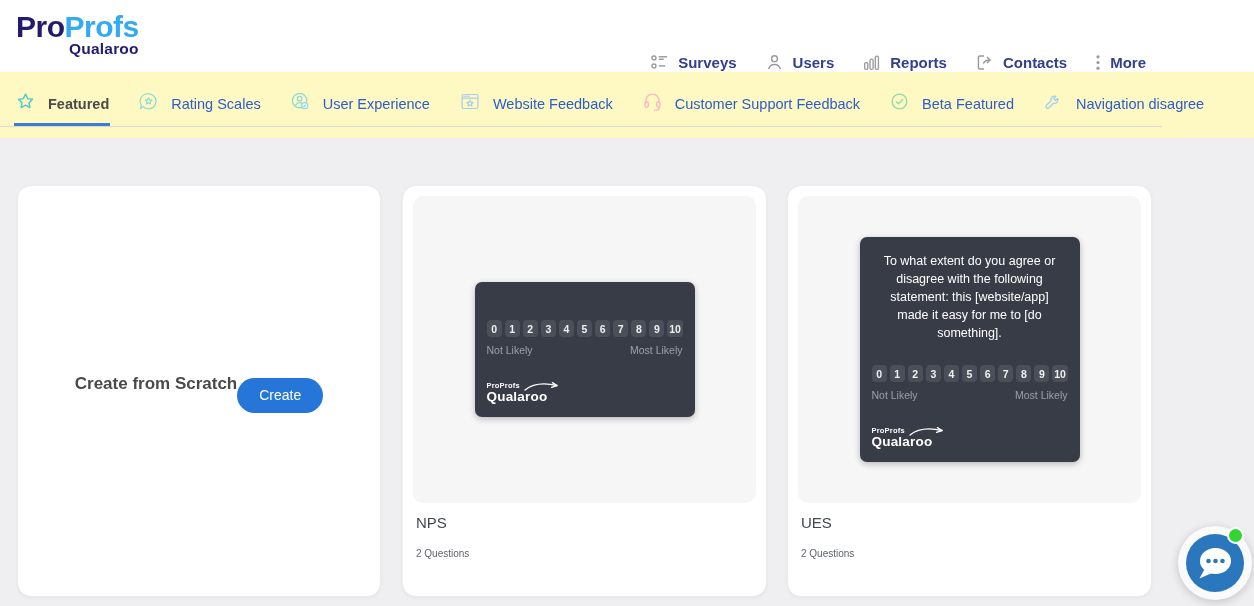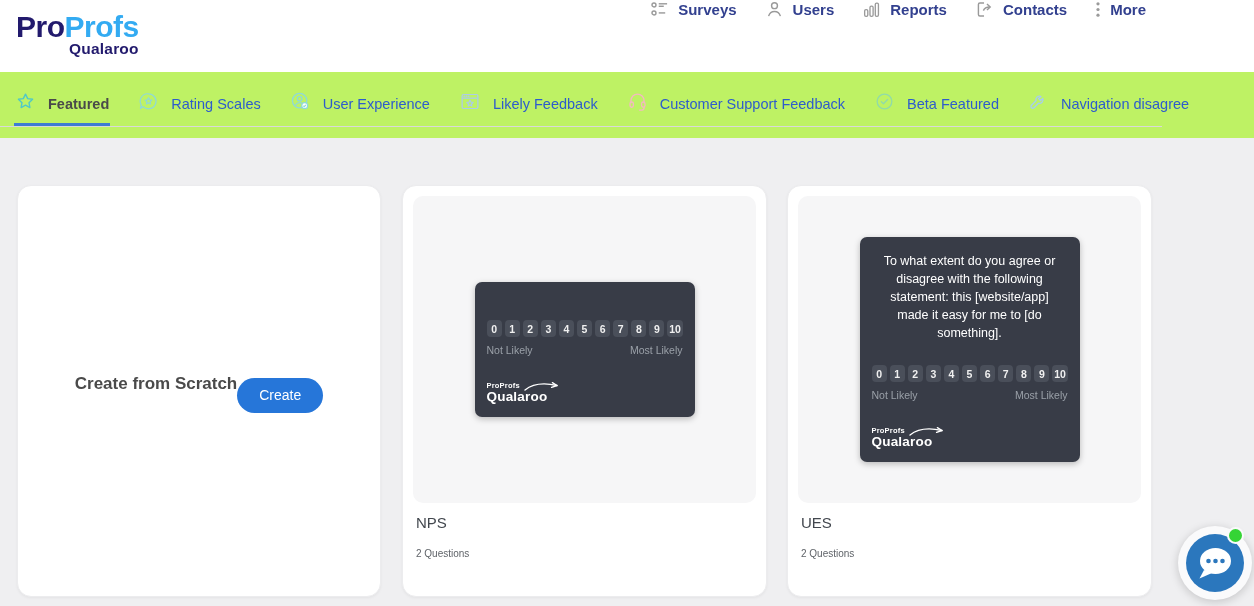--- a/index.html
+++ b/index.html
@@ -7,27 +7,27 @@
   body { font-family: "Liberation Sans", sans-serif; background: #fff; position: relative; }
 
   
   .header { position: absolute; top: 0; left: 0; width: 1254px; height: 72px; background: #fff; }
   .logo { position: absolute; left: 16px; top: 11px; cursor: pointer; }
   .logo-main { font-size: 30px; font-weight: bold; letter-spacing: -0.5px; line-height: 32px; }
   .logo-pro { color: #221a6d; }
   .logo-profs { color: #33abf2; }
   .logo-sub { display: block; text-align: right; font-size: 15.5px; font-weight: bold; color: #221a6d; margin-top: -3px; letter-spacing: 0.2px; }
 
-  .nav { position: absolute; right: 108px; top: 0; height: 72px; display: flex; align-items: flex-start; gap: 28px; }
+  .nav { position: absolute; right: 108px; top: 0; height: 72px; display: flex; align-items: flex-end; gap: 28px; }
   .nav-item { display: flex; align-items: center; gap: 9px; cursor: pointer; }
   .nav-item .nav-label { font-size: 15px; font-weight: bold; color: #32408f; }
   .nav-item svg { display: block; }
 
   
-  .tabstrip { position: absolute; top: 72px; left: 0; width: 1254px; height: 66px; background: #bef264; }
+  .tabstrip { position: absolute; top: 72px; left: 0; width: 1254px; height: 66px; background: #fef9c3; }
   .tabs { position: absolute; top: 12px; left: 14px; height: 42px; display: flex; align-items: center; }
   .tab { display: flex; align-items: center; gap: 12px; height: 42px; padding: 0 1px; margin-right: 27px; cursor: pointer; border-bottom: 3px solid transparent; }
   .tab .tab-label { font-size: 14.5px; color: #2d5ccc; white-space: nowrap; }
   .tab.active { border-bottom-color: #3d7cd4; }
   .tab.active .tab-label { color: #4a4a4a; font-weight: bold; }
   .tab-rule { position: absolute; top: 54px; left: 0; width: 1162px; height: 1px; background: #d9d9d9; }
 
   
   .content { position: absolute; top: 138px; left: 0; width: 1254px; height: 468px; background: #efeff1; }
   .card { position: absolute; top: 47px; height: 412px; background: #fff; border-radius: 14px; border: 1px solid #ececee; box-shadow: 0 1px 3px rgba(0,0,0,0.05); }
@@ -157,21 +157,21 @@
       <span>
         <svg width="22" height="21" viewBox="0 0 24 24" fill="none" stroke="#abccea" stroke-width="1.4" stroke-linejoin="round">
           <rect x="3" y="4" width="18" height="16" rx="1.6"></rect>
           <line x1="3" y1="8.2" x2="21" y2="8.2"></line>
           <circle cx="5.6" cy="6.1" r="0.4"></circle>
             <circle cx="8" cy="6.1" r="0.4"></circle>
             <circle cx="10.4" cy="6.1" r="0.4"></circle>
           <path d="M12 10.6l1.1 2.2 2.4.3-1.8 1.7.4 2.4-2.1-1.2-2.1 1.2.4-2.4-1.8-1.7 2.4-.3z"></path>
         </svg>
       </span>
-      <span class="tab-label">Likely Feedback</span>
+      <span class="tab-label">Website Feedback</span>
     </div>
     <div class="tab">
       <span>
         <svg width="21" height="21" viewBox="0 0 24 24" fill="none" stroke="#f4b9c1" stroke-width="1.5" stroke-linecap="round">
           <path d="M4.5 13.5V11a7.5 7.5 0 0 1 15 0v2.5"></path>
           <rect x="3.4" y="12.6" width="3.9" height="6" rx="1.9"></rect>
           <rect x="16.7" y="12.6" width="3.9" height="6" rx="1.9"></rect>
           <path d="M19.5 18.6v.6a2.6 2.6 0 0 1-2.6 2.6h-2.6"></path>
         </svg>
       </span>

